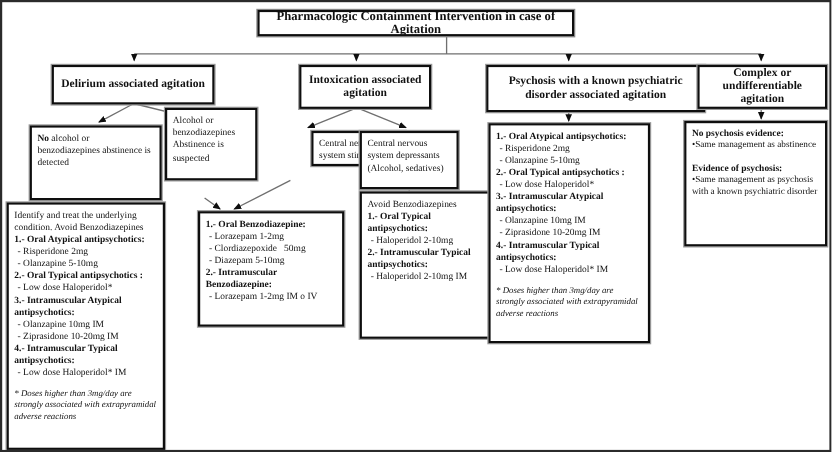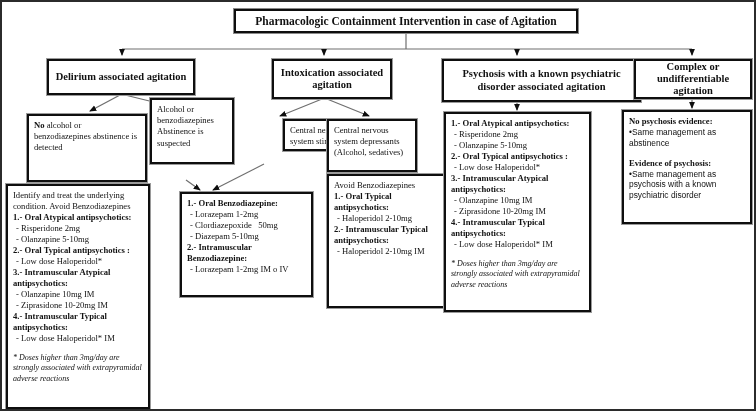--- a/index.html
+++ b/index.html
@@ -24,21 +24,21 @@
     font-size:8.6px; line-height:1.3; padding:4px 5px;
     box-shadow:0 0 0 1px #9a9a9a;
   }
   .treat{padding:4px 5px 3px 5px; box-shadow:0 0 0 1px #9a9a9a;}
   .ln{font-size:8.6px; line-height:1.28; white-space:pre-wrap;}
   .ln-plain{}
   .ln-bold{font-weight:bold;font-family:Liberation Serif, serif;}
   .ln-item{padding-left:3px;}
   .ln-footnote{font-style:italic; font-size:8px; line-height:1.3;}
   .ln-spacer{height:9px;}
-  .ln-sans{font-family:Liberation Sans, sans-serif; font-size:8.4px;}
+  .ln-sans{font-family:Liberation Serif, serif; font-size:8.4px;}
   b{font-weight:bold;}
 </style>
 </head>
 <body>
 
 <div class="canvas">
 
   <svg class="wires" width="756" height="411">
     <defs>
       <marker id="ah" markerWidth="7" markerHeight="6" refX="5.2" refY="2.5" orient="auto">
@@ -58,21 +58,21 @@
       <path d="M325,97 L367,114" marker-end="url(#ah)"></path>
       <path d="M80,172 V179" marker-end="url(#ah)"></path>
       <path d="M184,178 L198,188" marker-end="url(#ah)"></path>
       <path d="M262,162 L211,188" marker-end="url(#ah)"></path>
       <path d="M370,170 V186" marker-end="url(#ah)"></path>
       <path d="M515,100 V108" marker-end="url(#ah)"></path>
       <path d="M690,97 V106" marker-end="url(#ah)"></path>
     </g>
   </svg>
 
-  <div class="box head title-box" style="left:232px; top:7px; width:344px; height:24px;">
+  <div class="box head title-box" style="left:232px; top:7px; width:288px; height:24px;">
     <span>Pharmacologic Containment Intervention in case of Agitation</span>
   </div>
 
   <div class="box head branch" style="left:45px; top:57px; width:148px; height:36px;">
     <span>Delirium associated agitation</span>
   </div>
   <div class="box head branch" style="left:270px; top:57px; width:120px; height:40px;">
     <span>Intoxication associated agitation</span>
   </div>
   <div class="box head branch" style="left:440px; top:57px; width:199px; height:43px;">

